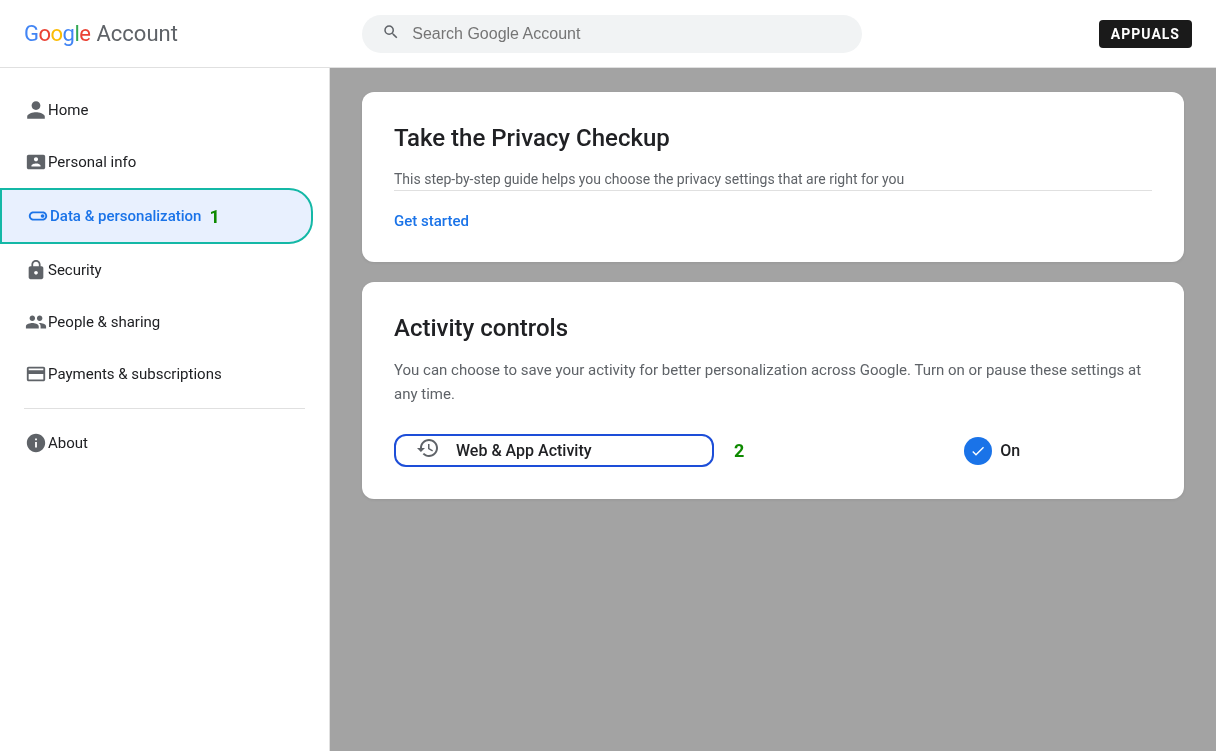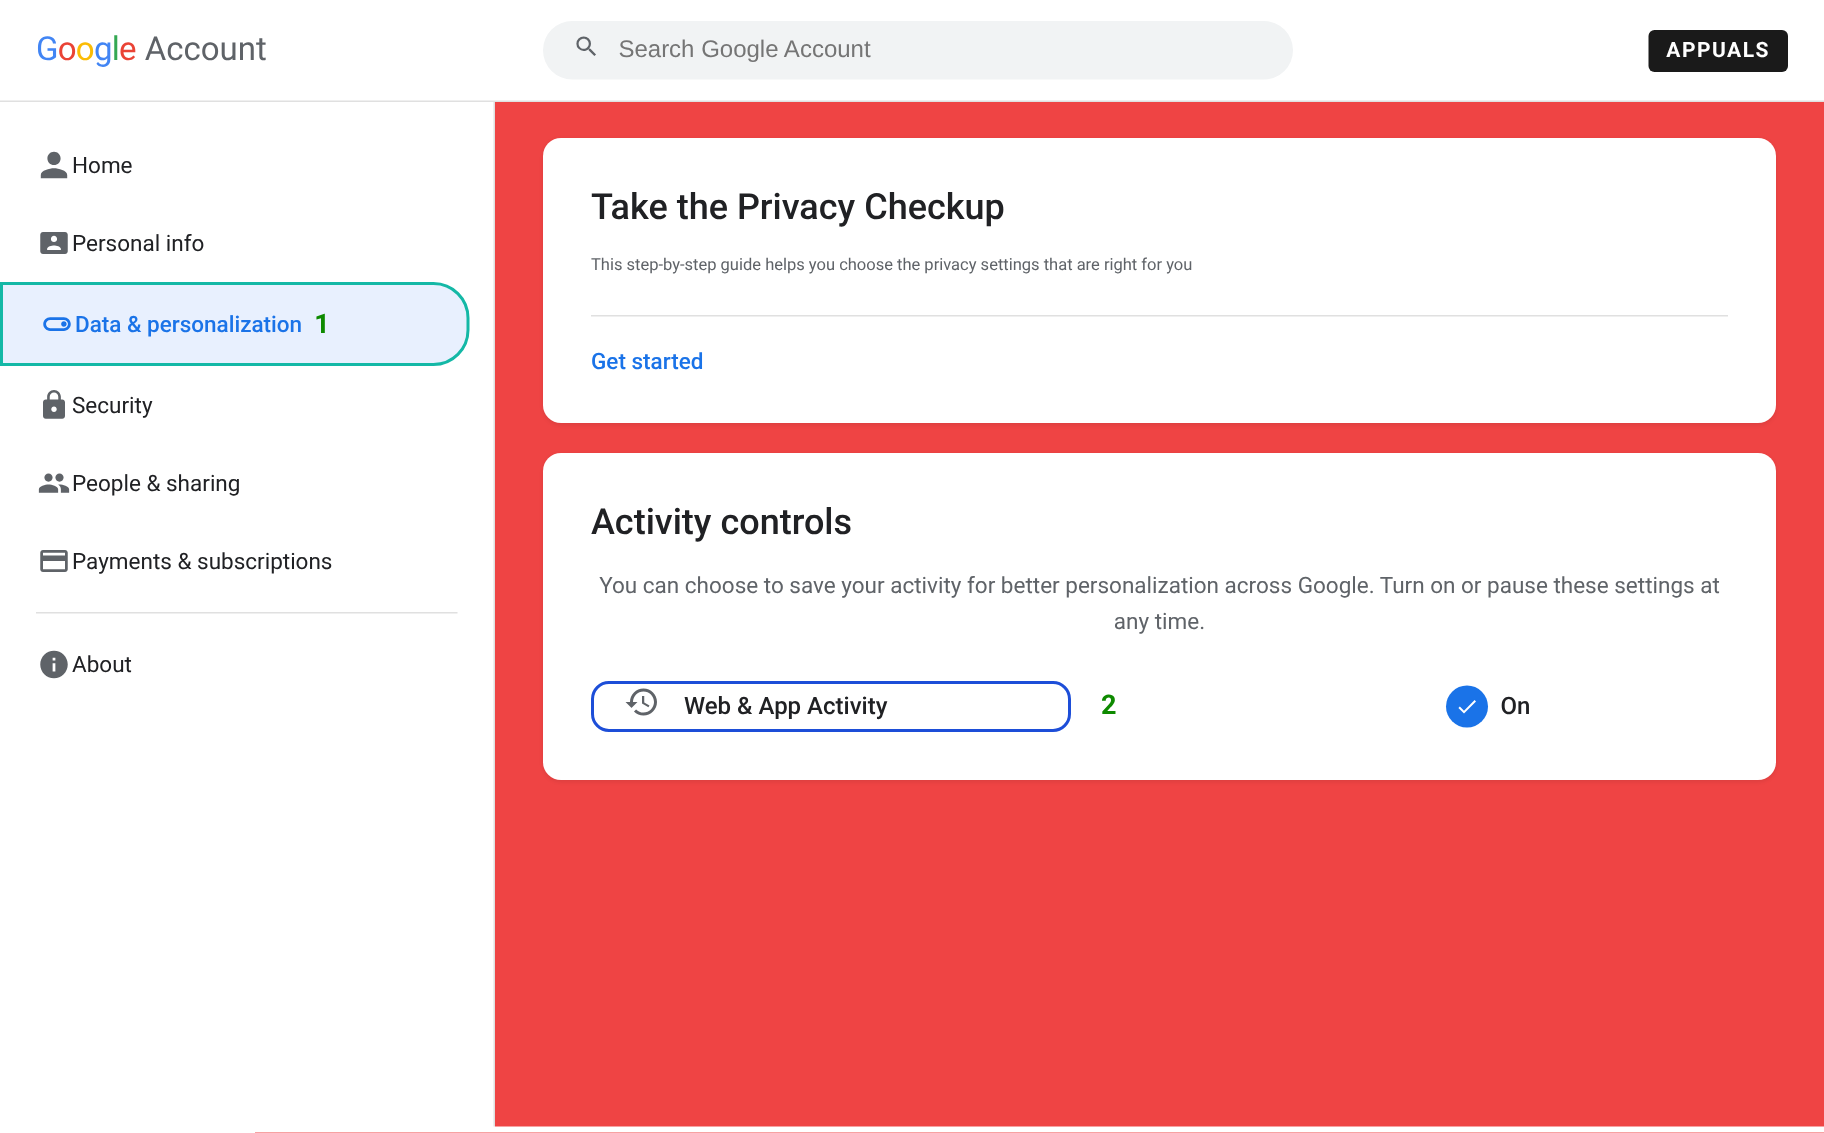--- a/index.html
+++ b/index.html
@@ -147,43 +147,42 @@
       font-size: 18px;
       font-weight: bold;
       margin-left: 8px;
     }
 
     
     .main {
       flex: 1;
       padding: 24px 32px;
       overflow-y: auto;
-      background: #ef4444;
+      background: #a3a3a3;
     }
 
     .card {
       background: #fff;
       border-radius: 12px;
       padding: 32px;
       margin-bottom: 20px;
       box-shadow: 0 1px 3px rgba(0,0,0,0.08);
     }
 
     .card-title {
       font-size: 24px;
       font-weight: 500;
       color: #202124;
       margin-bottom: 16px;
     }
 
     .card-desc {
-      font-size: 11px;
+      font-size: 14px;
       color: #5f6368;
       line-height: 1.6;
-      margin-bottom: 24px;
     }
 
     .card-link {
       color: #1a73e8;
       font-size: 15px;
       font-weight: 500;
       text-decoration: none;
       cursor: pointer;
     }
 
@@ -193,21 +192,20 @@
       font-weight: 500;
       color: #202124;
       margin-bottom: 16px;
     }
 
     .activity-card-desc {
       font-size: 15px;
       color: #5f6368;
       line-height: 1.6;
       margin-bottom: 28px;
-      text-align: center;
     }
 
     .activity-item {
       display: flex;
       align-items: center;
       gap: 16px;
       padding: 0 20px;
       border: 2px solid #1d4ed8;
       border-radius: 12px;
       background: #fff;

